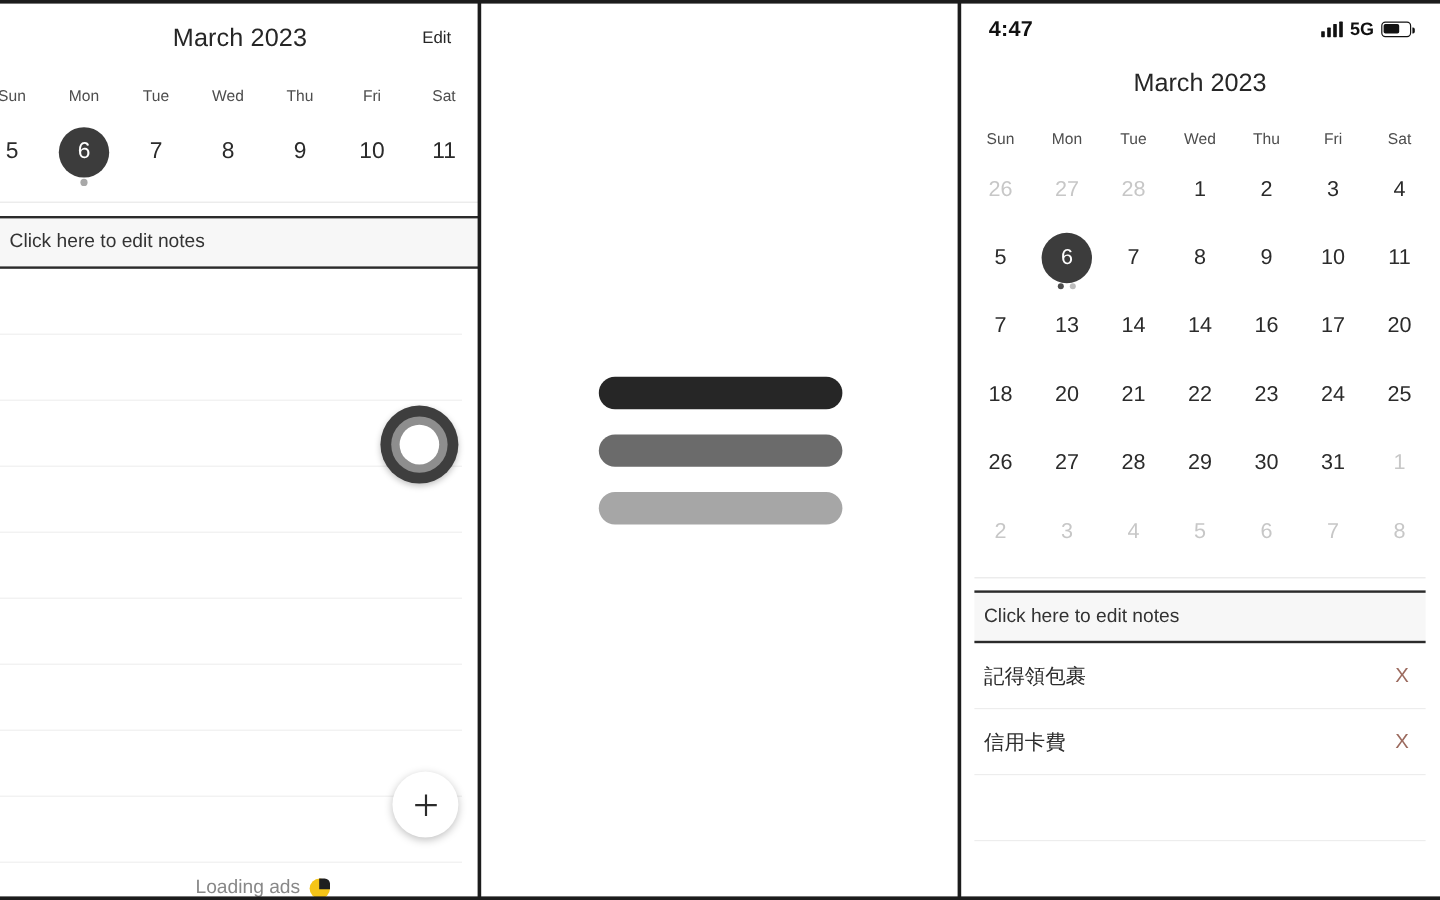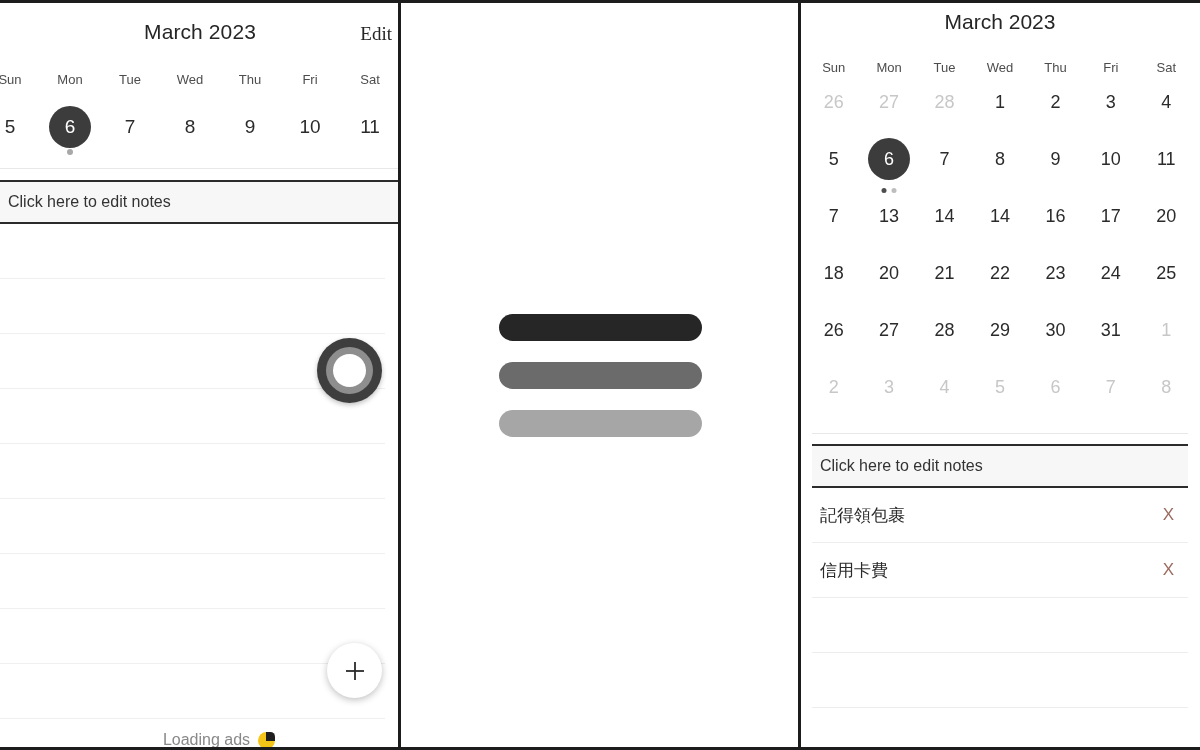--- a/index.html
+++ b/index.html
@@ -46,25 +46,24 @@
   .l-title {
     position: absolute;
     left: 0; right: 0; top: 20px;
     text-align: center;
     font-size: 21px;
     color: #262626;
     letter-spacing: .1px;
   }
   .l-edit {
     position: absolute;
-    right: 8px; top: 23px;
-    font-size: 19px;
+    right: 24px; top: 23px;
+    font-size: 14px;
     color: #262626;
     cursor: pointer;
-    font-family: Liberation Serif, serif;
   }
   .l-weekrow, .l-daterow {
     display: grid;
     grid-template-columns: repeat(7, 1fr);
     width: 420px;
     margin-left: -20px;
   }
   .l-weekrow { height: 34px; align-items: center; }
   .l-wd {
     text-align: center;
@@ -226,21 +225,21 @@
   .r-wd { text-align: center; font-size: 13px; color: #4d4d4d; }
   .r-grid {
     display: grid;
     grid-template-columns: repeat(7, 1fr);
     grid-auto-rows: 57px;
     padding: 0 6px;
     margin-top: 6px;
   }
   .r-cell {
     position: relative;
-    display: flex; justify-content: center;
+    display: flex; align-items: center; justify-content: center;
     font-size: 18px; color: #2b2b2b;
   }
   .r-cell.out { color: #c7c7c7; }
   .r-cnum {
     width: 42px; height: 42px; border-radius: 50%;
     display: flex; align-items: center; justify-content: center;
   }
   .r-cell.sel .r-cnum { background: #3c3c3c; color: #fff; }
   .r-dots {
     position: absolute; bottom: 2px; left: 50%;
@@ -361,20 +360,35 @@
   <div class="panel panel-mid">
     <div class="m-wrap" id="m-wrap">
         <div class="m-bar m-bar-1" style="background: rgb(38, 38, 38);"></div>
         <div class="m-bar m-bar-2" style="background: rgb(107, 107, 107);"></div>
         <div class="m-bar m-bar-3" style="background: rgb(166, 166, 166);"></div>
       </div>
   </div>
 
   <div class="panel panel-right">
 
+    <div class="r-status">
+      <div class="r-time">4:47</div>
+      <div class="r-stat-right">
+        <div class="r-bars">
+          <i></i>
+            <i></i>
+            <i></i>
+            <i></i>
+        </div>
+        <div class="r-5g">5G</div>
+        <div class="r-batt">
+          <div class="r-batt-fill" id="batt-fill" style="width: 60%;"></div>
+        </div>
+      </div>
+    </div>
 
     <div class="r-title">March 2023</div>
 
     <div class="r-weekrow" id="r-weekrow">
         <div class="r-wd">Sun</div>
         <div class="r-wd">Mon</div>
         <div class="r-wd">Tue</div>
         <div class="r-wd">Wed</div>
         <div class="r-wd">Thu</div>
         <div class="r-wd">Fri</div>

